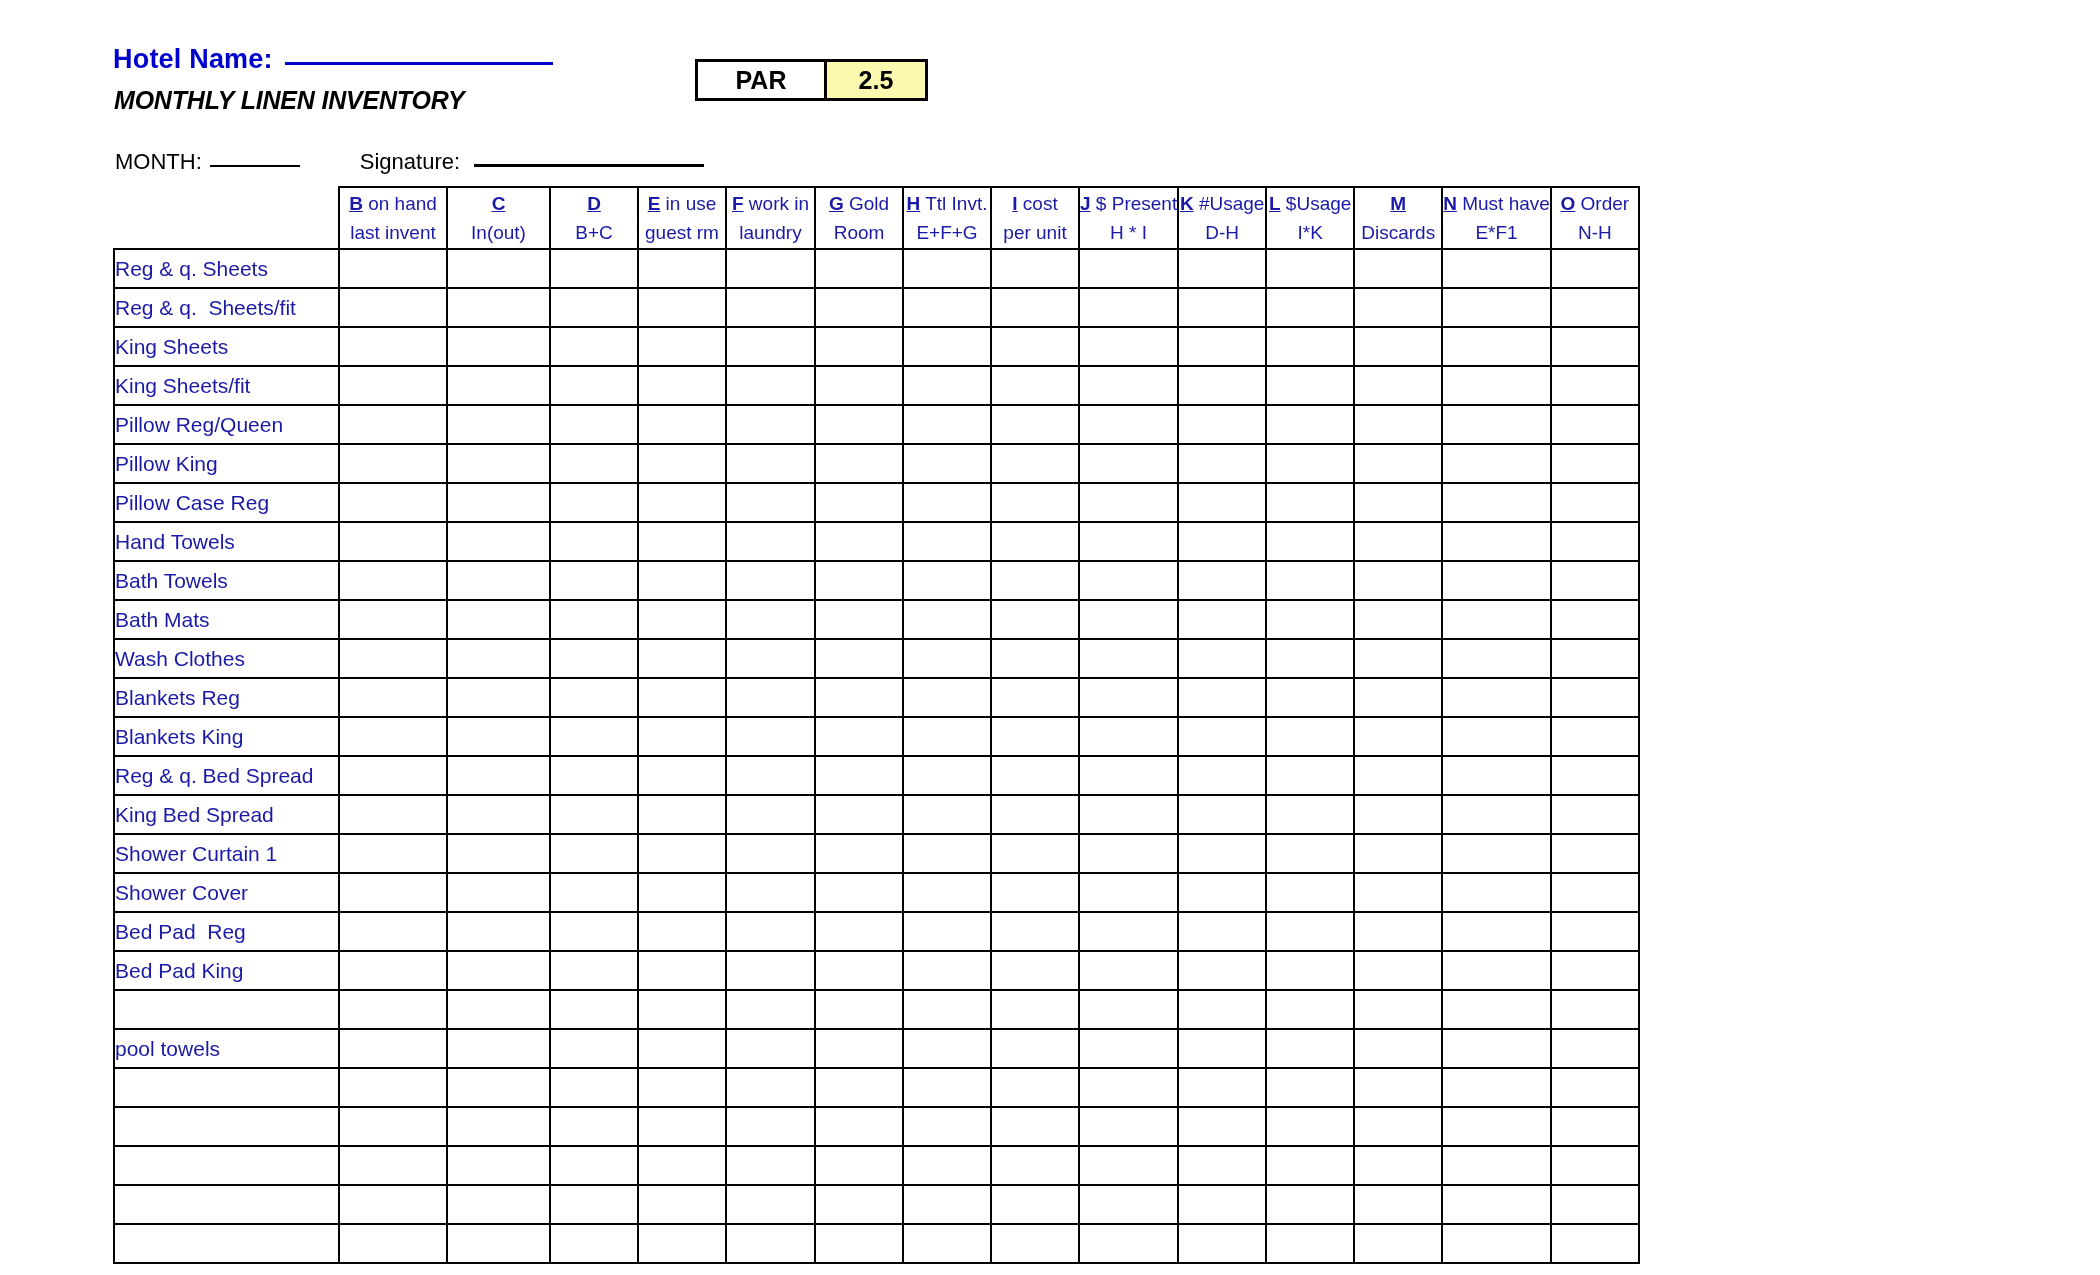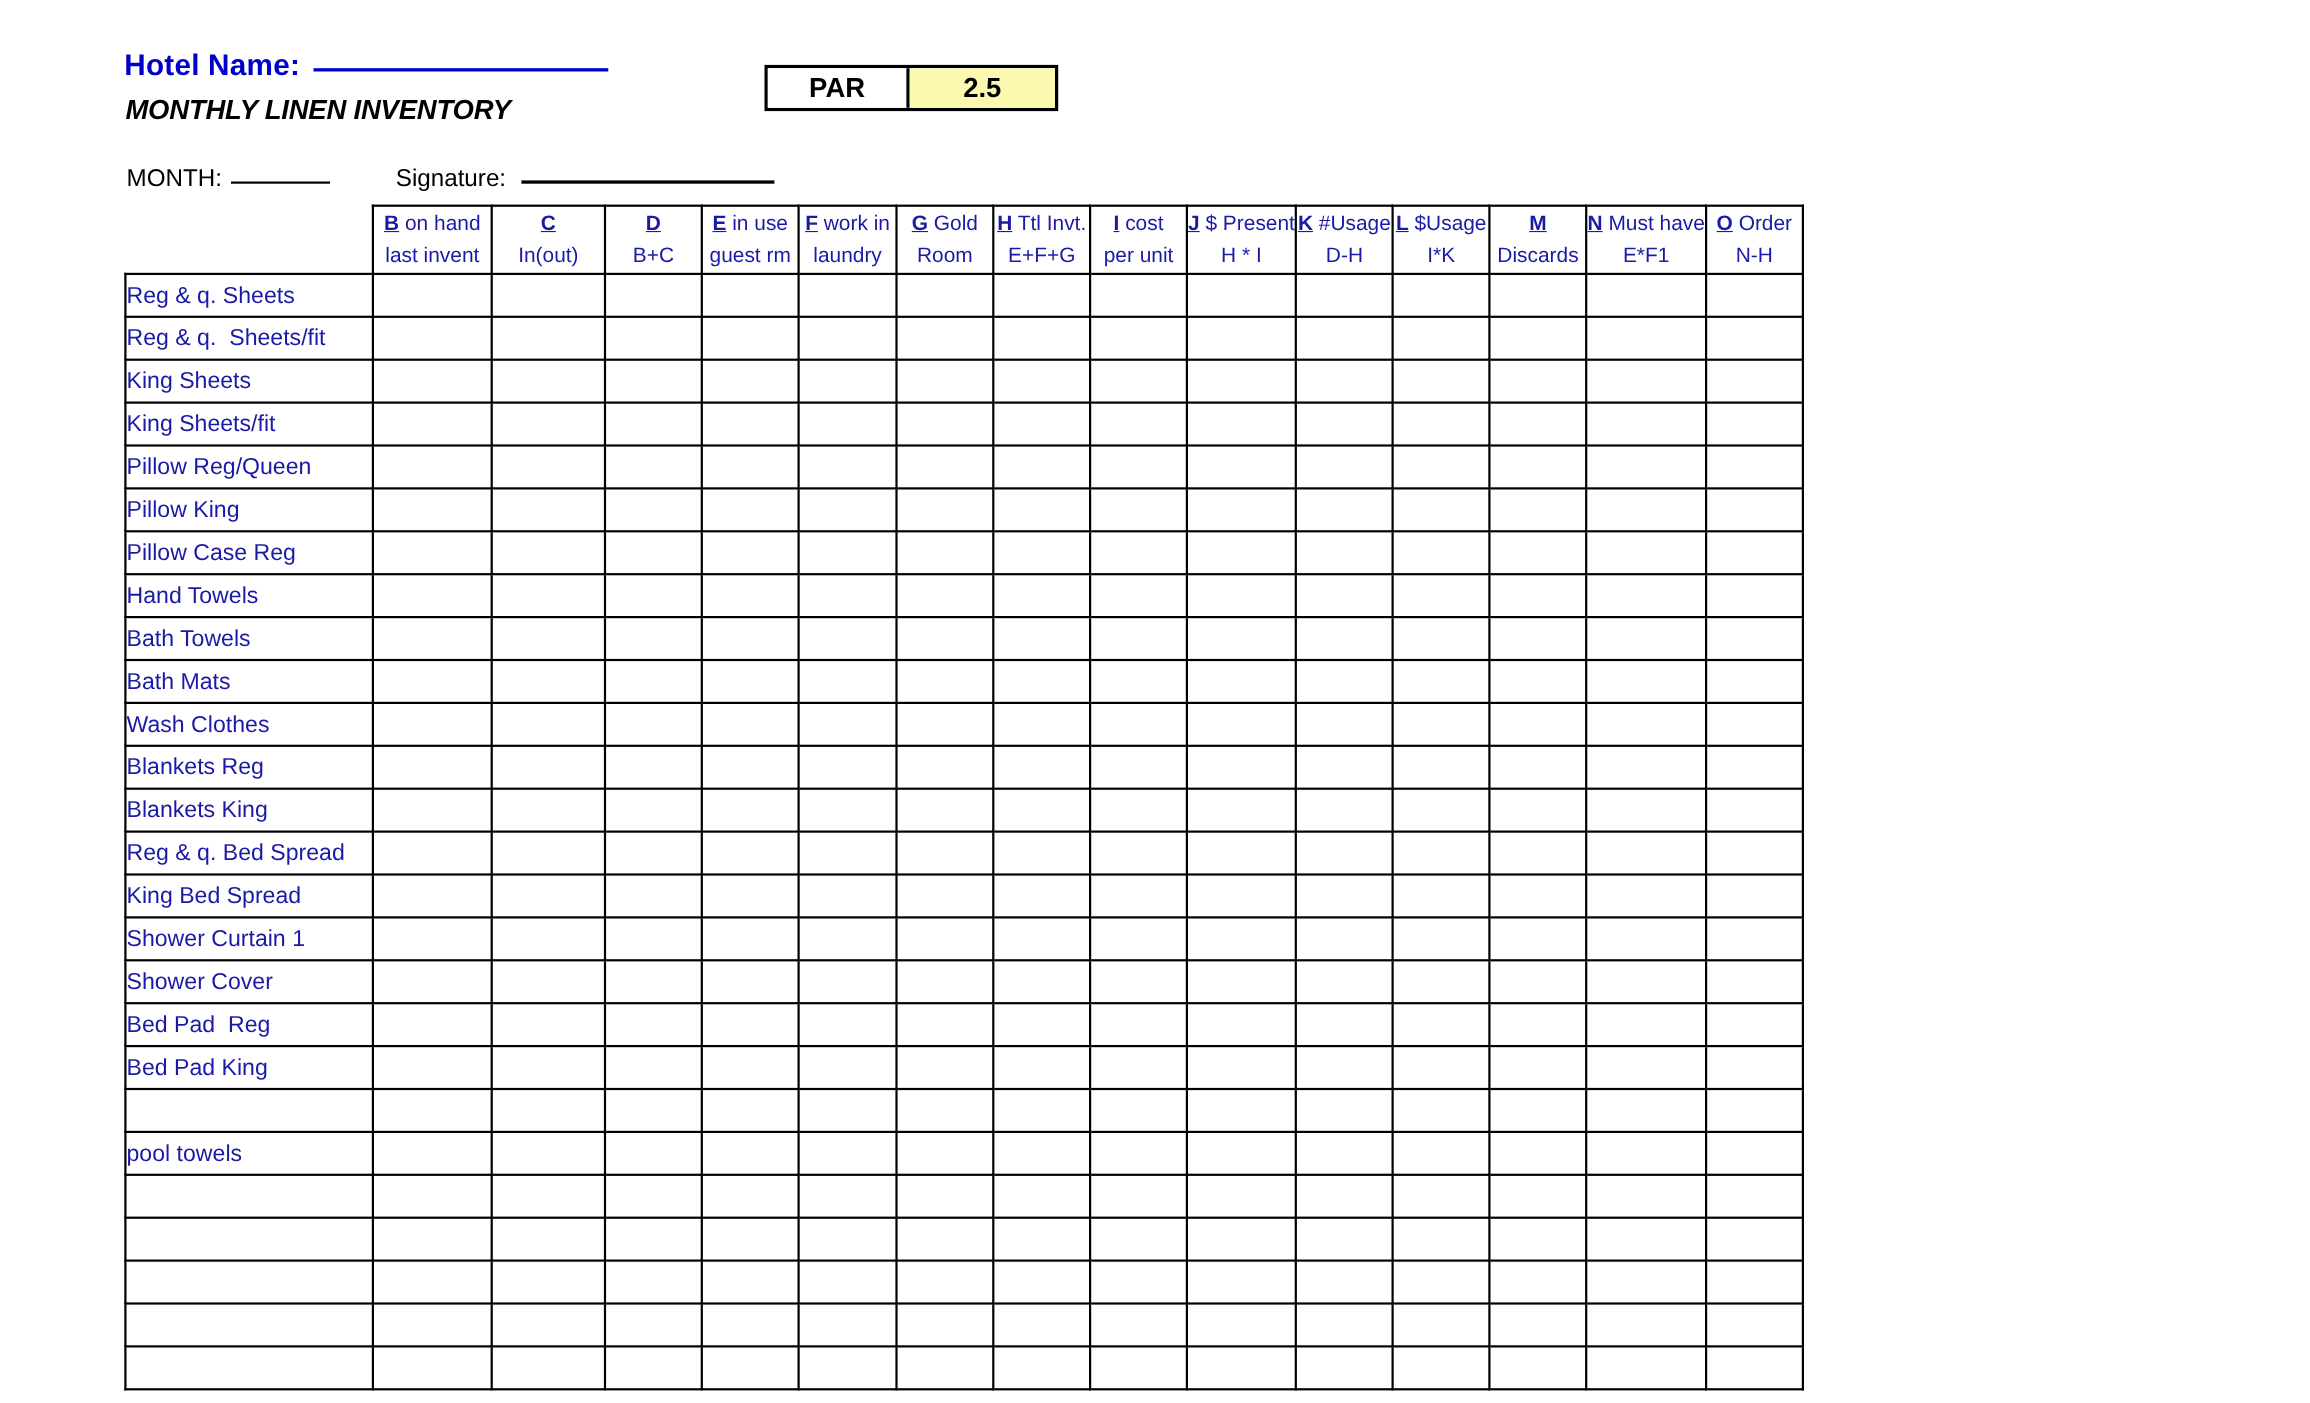--- a/index.html
+++ b/index.html
@@ -99,21 +99,21 @@
     line-height: 36px;
     height: 36px;
     color: #000000;
   }
   #par-label-cell {
     width: 126px;
     background: #ffffff;
     border-right: 3px solid #000000;
   }
   #par-value-cell {
-    width: 132px;
+    width: 98px;
     background: #fbf8b0;
   }
 
   
   #inventory-table {
     position: absolute;
     left: 113px;
     top: 186px;
     border-collapse: collapse;
     table-layout: fixed;

